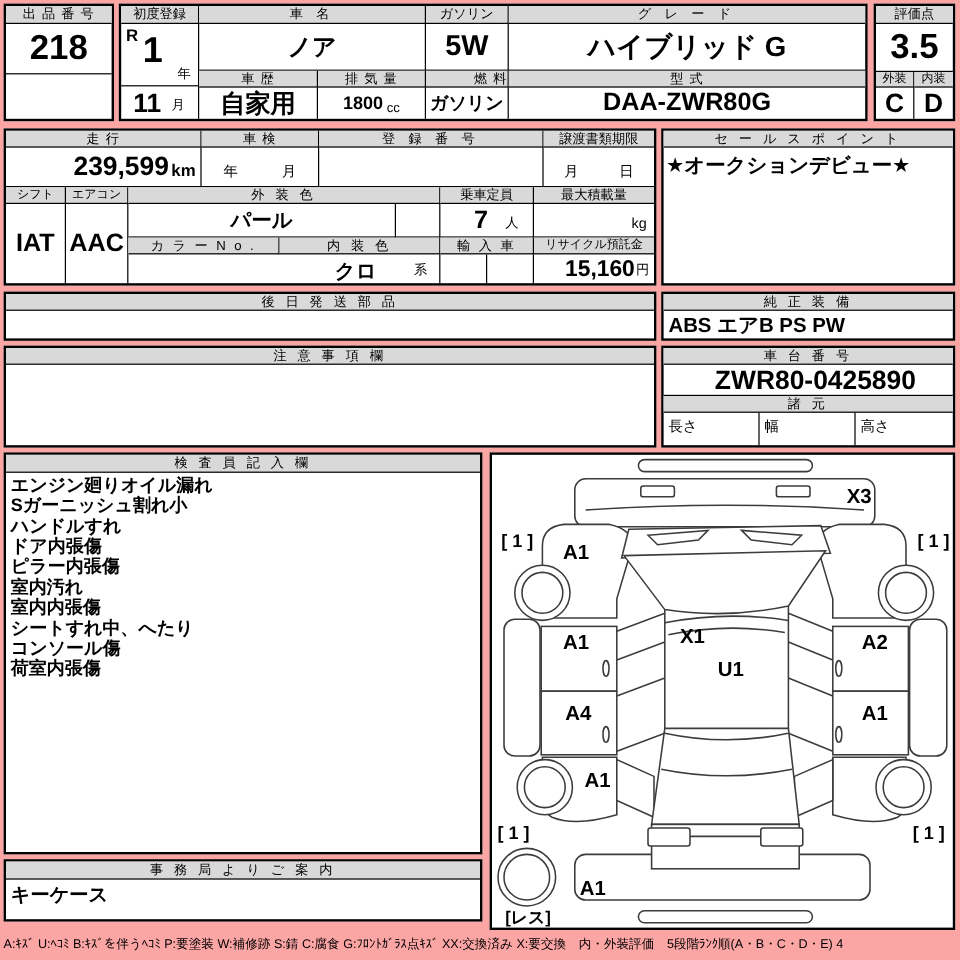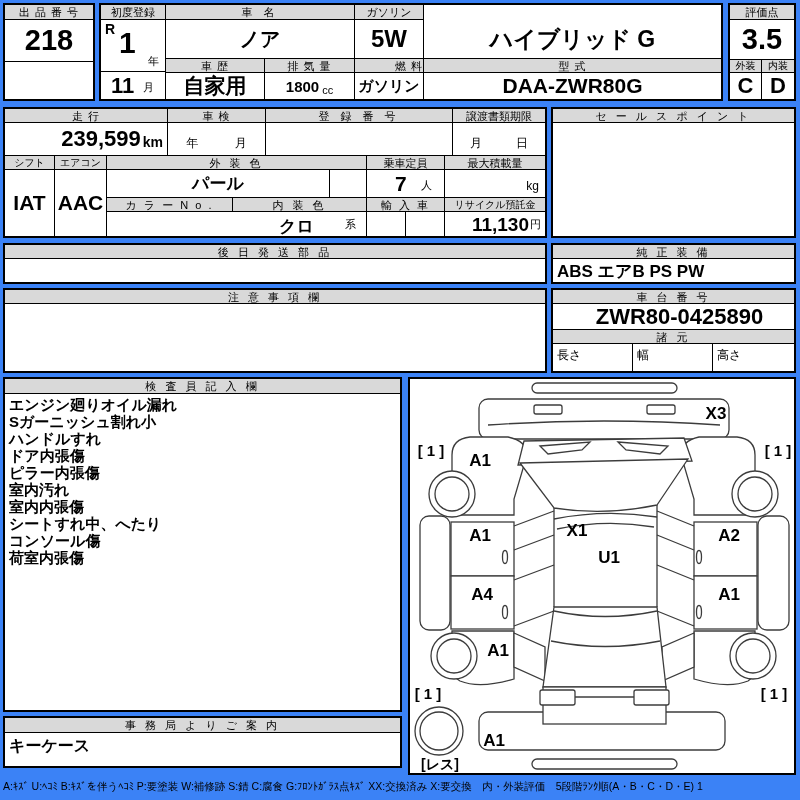--- a/index.html
+++ b/index.html
@@ -1,16 +1,16 @@
 <!DOCTYPE html>
 <html><head>
 <meta charset="utf-8">
 <style>
   html,body{margin:0;padding:0;background:#fff;}
-  #sheet{position:relative;width:800px;height:800px;background:#3b82f6;
+  #sheet{position:relative;width:800px;height:800px;background:#fca5a5;
          font-family:"Liberation Sans","DejaVu Sans",sans-serif;color:#000;}
   .box{position:absolute;border:2px solid #000;box-sizing:border-box;background:#fff;}
   .c{position:absolute;box-sizing:border-box;overflow:hidden;}
   .hdr{background:#d9d9d9;font-size:11px;line-height:14px;text-align:center;
        letter-spacing:1px;border-bottom:1px solid #000;white-space:nowrap;}
   .bdr{border-right:1px solid #000;}
   .bdb{border-bottom:1px solid #000;}
   .cen{display:flex;align-items:center;justify-content:center;}
   .b{font-weight:bold;}
   .botrow{display:flex;align-items:flex-end;justify-content:space-around;
@@ -45,20 +45,21 @@
   <div class="c cen b bdr" style="left:166px;top:73px;width:99px;height:26px;font-size:21px;">自家用</div>
   <div class="c hdr bdr" style="left:265px;top:59px;width:90px;height:14px;">排 気 量</div>
   <div class="c cen bdr" style="left:265px;top:73px;width:90px;height:26px;">
     <span class="b" style="font-size:15px;">1800</span>
     <span style="font-size:11px;margin-left:3px;margin-top:8px;">cc</span>
   </div>
   <div class="c hdr bdr" style="left:355px;top:5px;width:69px;height:15px;letter-spacing:0;">ガソリン</div>
   <div class="c cen b bdr bdb" style="left:355px;top:20px;width:69px;height:39px;font-size:24px;">5W</div>
   <div class="c hdr bdr" style="left:355px;top:59px;width:69px;height:14px;text-align:right;">燃 料</div>
   <div class="c cen b bdr" style="left:355px;top:73px;width:69px;height:26px;font-size:15px;">ガソリン</div>
+  <div class="c hdr" style="left:424px;top:5px;width:297px;height:15px;letter-spacing:4px;">グ レ ー ド</div>
   <div class="c cen b bdb" style="left:424px;top:20px;width:297px;height:39px;font-size:23px;">ハイブリッド G</div>
   <div class="c hdr" style="left:424px;top:59px;width:297px;height:14px;">型 式</div>
   <div class="c cen b" style="left:424px;top:73px;width:297px;height:26px;font-size:21px;">DAA-ZWR80G</div>
 
   <div class="box" style="left:728px;top:3px;width:68px;height:98px;"></div>
   <div class="c hdr" style="left:730px;top:5px;width:64px;height:15px;letter-spacing:0;">評価点</div>
   <div class="c cen b bdb" style="left:730px;top:20px;width:64px;height:40px;font-size:29px;">3.5</div>
   <div class="c hdr bdr" style="left:730px;top:60px;width:32px;height:13px;letter-spacing:0;line-height:12px;font-size:10px;">外装</div>
   <div class="c hdr" style="left:762px;top:60px;width:32px;height:13px;letter-spacing:0;line-height:12px;font-size:10px;">内装</div>
   <div class="c cen b bdr" style="left:730px;top:73px;width:32px;height:26px;font-size:22px;">C</div>
@@ -102,26 +103,27 @@
   </div>
   <div class="c hdr bdr" style="left:367px;top:198px;width:78px;height:14px;letter-spacing:2px;">輸 入 車</div>
   <div class="c bdr" style="left:367px;top:212px;width:39px;height:24px;"></div>
   <div class="c bdr" style="left:406px;top:212px;width:39px;height:24px;"></div>
   <div class="c hdr" style="left:445px;top:156px;width:100px;height:14px;letter-spacing:0;">最大積載量</div>
   <div class="c bdb" style="left:445px;top:170px;width:100px;height:28px;">
     <span style="position:absolute;right:6px;bottom:4px;font-size:12px;">kg</span>
   </div>
   <div class="c hdr" style="left:445px;top:198px;width:100px;height:14px;letter-spacing:0;font-size:10px;">リサイクル預託金</div>
   <div class="c" style="left:445px;top:212px;width:100px;height:24px;">
-    <span class="b" style="position:absolute;right:16px;top:2px;font-size:19px;">11,130</span>
+    <span class="b" style="position:absolute;right:16px;top:2px;font-size:19px;">15,160</span>
     <span style="position:absolute;right:4px;bottom:4px;font-size:11px;">円</span>
   </div>
 
   <div class="box" style="left:551px;top:107px;width:245px;height:131px;"></div>
   <div class="c hdr" style="left:553px;top:109px;width:241px;height:14px;letter-spacing:3px;">セ ー ル ス ポ イ ン ト</div>
+  <div class="c b" style="left:553px;top:123px;width:241px;height:111px;font-size:17px;padding:3px 2px;">★オークションデビュー★</div>
 
   <div class="box" style="left:3px;top:243px;width:544px;height:41px;"></div>
   <div class="c hdr" style="left:5px;top:245px;width:540px;height:14px;letter-spacing:3px;">後 日 発 送 部 品</div>
   <div class="c" style="left:5px;top:259px;width:540px;height:23px;"></div>
 
   <div class="box" style="left:551px;top:243px;width:245px;height:41px;"></div>
   <div class="c hdr" style="left:553px;top:245px;width:241px;height:14px;letter-spacing:3px;">純 正 装 備</div>
   <div class="c b" style="left:553px;top:259px;width:241px;height:23px;font-size:17px;padding:1px 4px;">ABS エアB PS PW</div>
 
   <div class="box" style="left:3px;top:288px;width:544px;height:85px;"></div>
@@ -237,15 +239,15 @@
       <text x="72" y="221">A4</text>
       <text x="319" y="221">A1</text>
       <text x="88" y="277">A1</text>
       <text x="18" y="320" font-size="15">[ 1 ]</text>
       <text x="364" y="320" font-size="15">[ 1 ]</text>
       <text x="84" y="367">A1</text>
       <text x="30" y="390" font-size="14">[レス]</text>
     </g>
   </svg>
 
-  <div class="legend" style="left:3px;top:780px;width:794px;">A:ｷｽﾞ U:ﾍｺﾐ B:ｷｽﾞを伴うﾍｺﾐ P:要塗装 W:補修跡 S:錆 C:腐食 G:ﾌﾛﾝﾄｶﾞﾗｽ点ｷｽﾞ XX:交換済み X:要交換　内・外装評価　5段階ﾗﾝｸ順(A・B・C・D・E) 1</div>
+  <div class="legend" style="left:3px;top:780px;width:794px;">A:ｷｽﾞ U:ﾍｺﾐ B:ｷｽﾞを伴うﾍｺﾐ P:要塗装 W:補修跡 S:錆 C:腐食 G:ﾌﾛﾝﾄｶﾞﾗｽ点ｷｽﾞ XX:交換済み X:要交換　内・外装評価　5段階ﾗﾝｸ順(A・B・C・D・E) 4</div>
 
 </div>
 
 </body></html>

